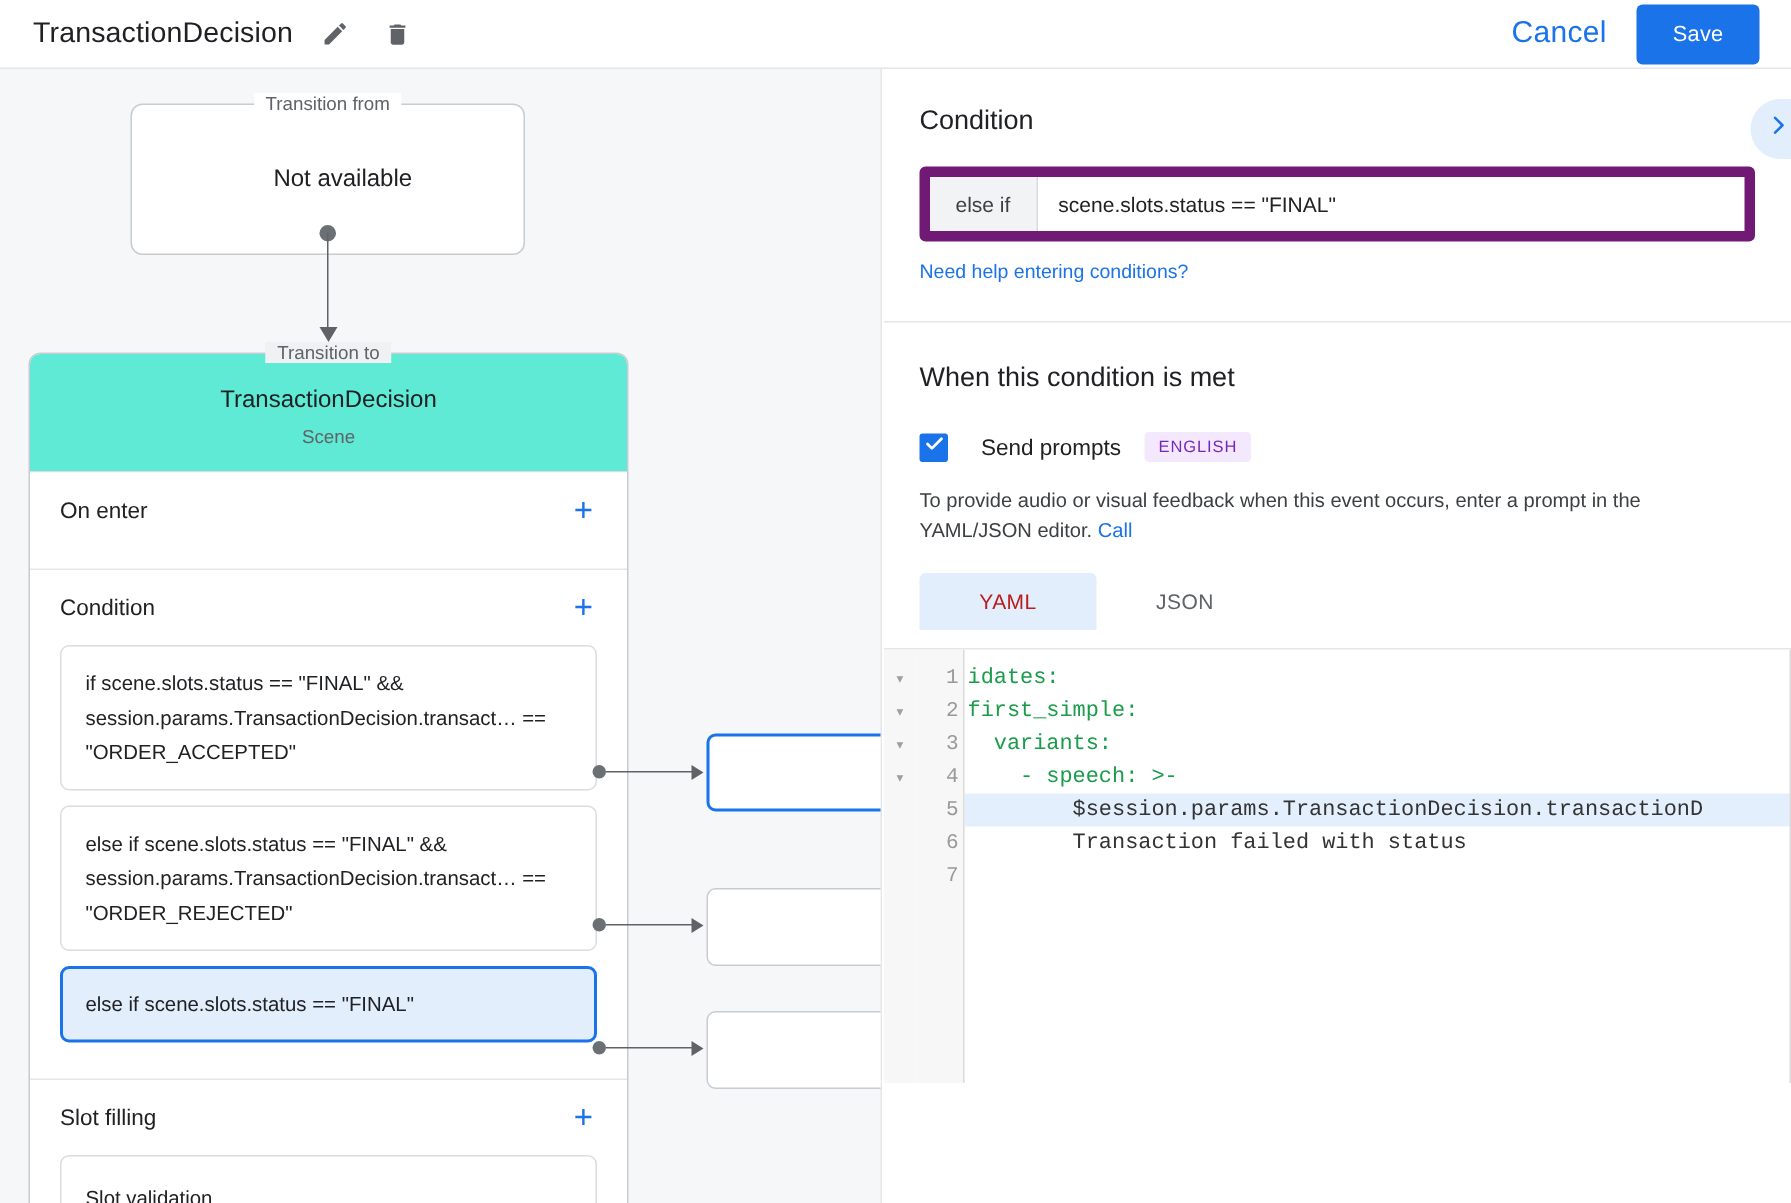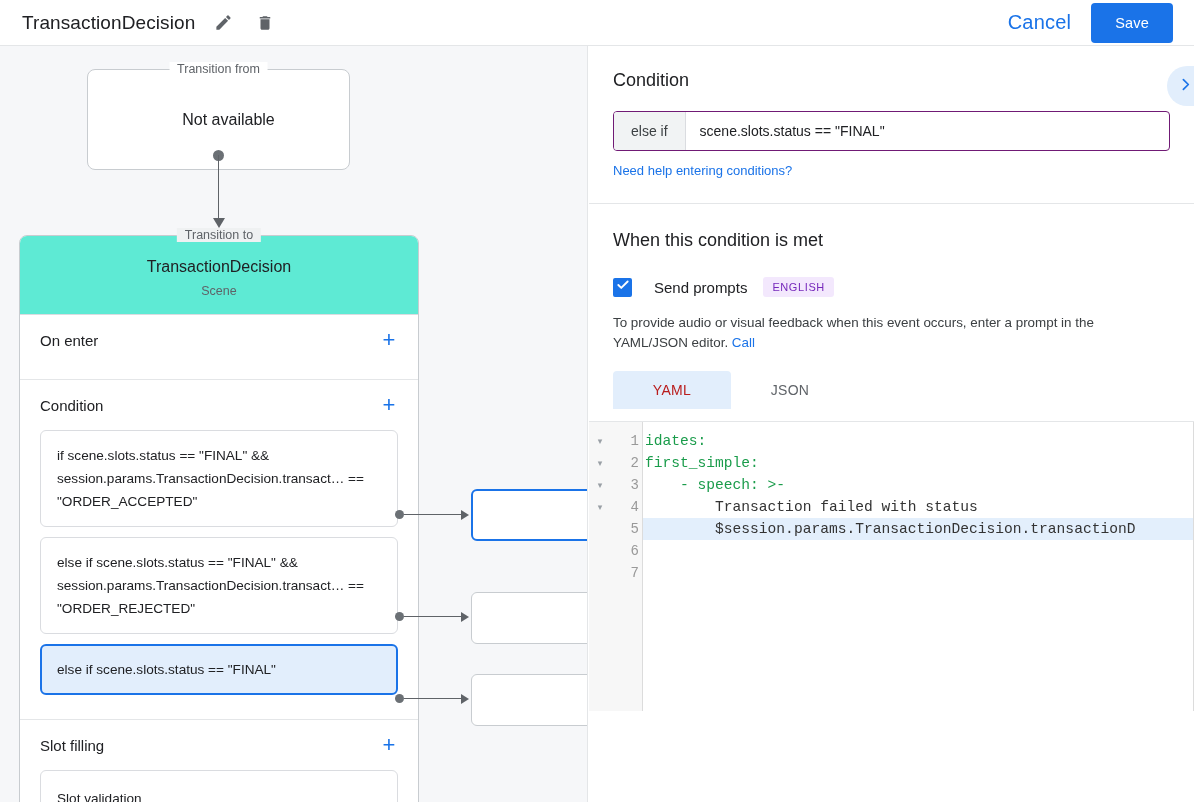--- a/index.html
+++ b/index.html
@@ -204,23 +204,23 @@
     position: absolute; right: -9px; top: 20px;
     width: 36px; height: 40px;
     background: #e2eefc;
     border-radius: 20px 0 0 20px;
     display: flex; align-items: center; justify-content: center;
     cursor: pointer;
   }
   .cond-row {
     margin-top: 20px;
     display: flex;
-    border: 1px solid #701a75;
+    border: 7px solid #701a75;
     border-radius: 4px;
-    height: 40px;
+    height: 50px;
     overflow: hidden;
     background: #fff;
   }
   .cond-prefix {
     background: #f1f3f4;
     border-right: 1px solid #dadce0;
     display: flex; align-items: center;
     padding: 0 17px;
     font-size: 14px; color: #3c4043;
   }
@@ -485,21 +485,22 @@
       <div class="ln">2</div>
       <div class="ln">3</div>
       <div class="ln">4</div>
       <div class="ln">5</div>
       <div class="ln">6</div>
       <div class="ln">7</div>
     </div>
     <div class="code">
       <div class="cl tok-key">idates:</div>
       <div class="cl tok-key">first_simple:</div>
+      <div class="cl tok-key">  variants:</div>
       <div class="cl tok-key">    - speech: &gt;-</div>
+      <div class="cl hl">        $session.params.TransactionDecision.transactionD</div>
       <div class="cl">        Transaction failed with status</div>
-      <div class="cl hl">        $session.params.TransactionDecision.transactionD</div>
       <div class="cl"></div>
       <div class="editor-scroll-x"></div>
     </div>
   </div>
 
 </div>
 
 </body></html>

